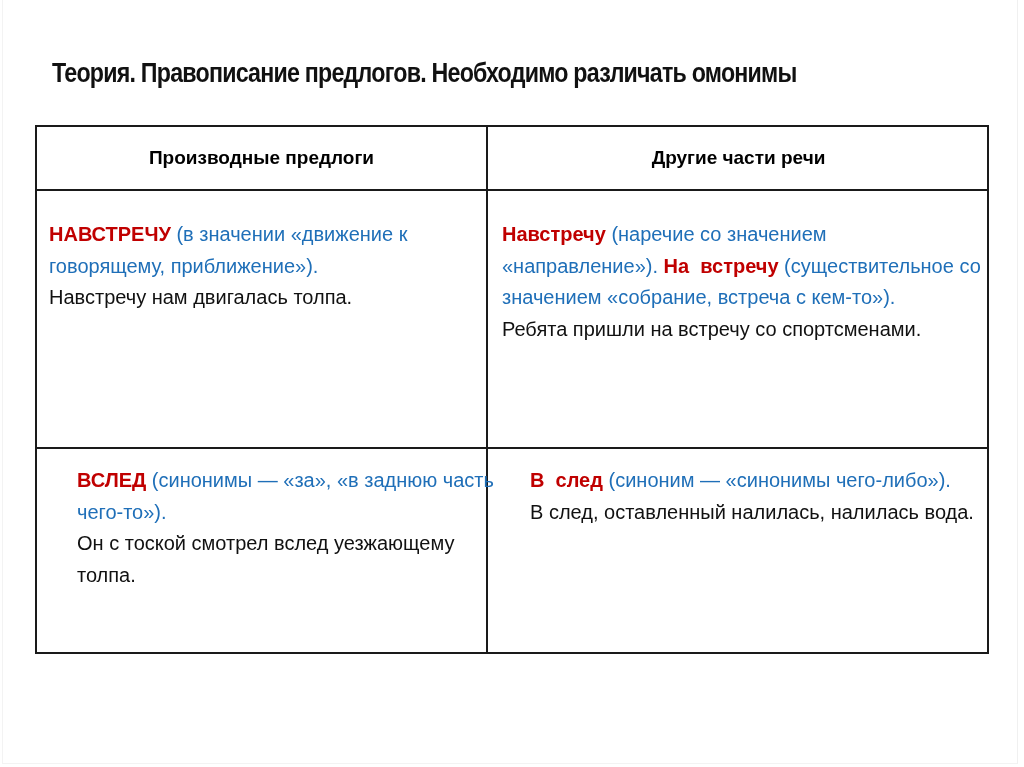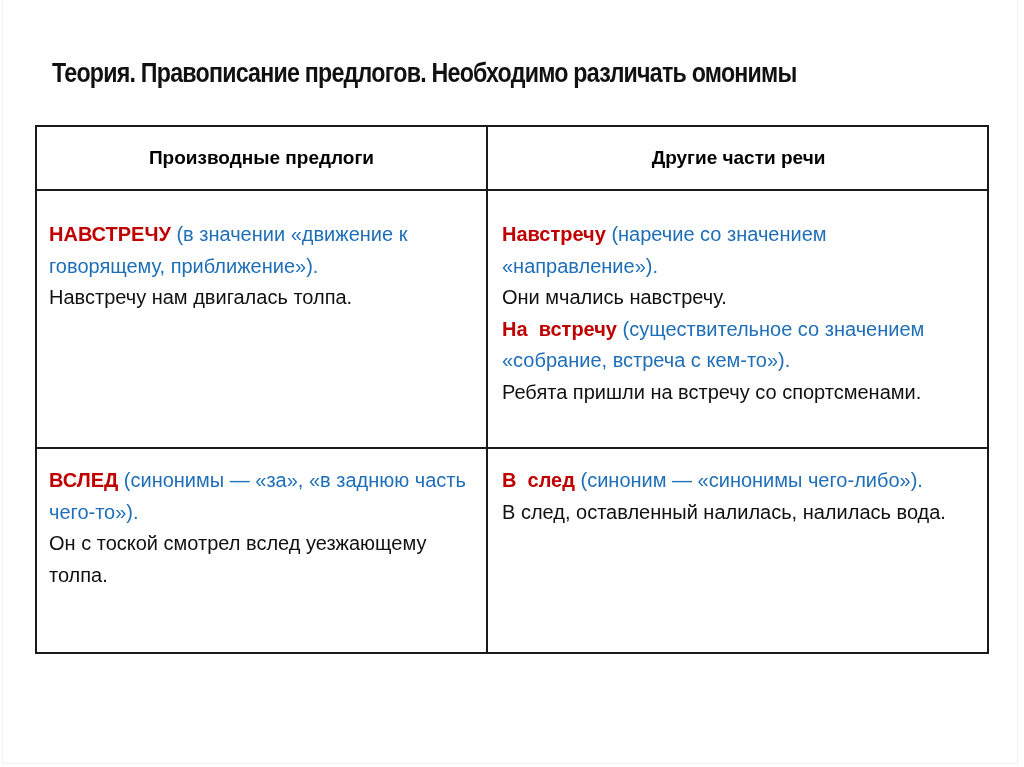--- a/index.html
+++ b/index.html
@@ -76,21 +76,21 @@
   .head-cell.c2 { left: 451px; width: 501px; text-align: center; }
   .cell {
     position: absolute;
     font-size: 20px;
     line-height: 31.5px;
     color: #111111;
   }
   .cell.c1 { left: 12px; width: 430px; }
   .cell.c2 { left: 465px; width: 480px; }
   .cell.r1 { top: 92px; }
-  .cell.r2 { top: 338px; }
+  .cell.r2 { top: 338px; margin-left: 28px; }
   .term {
     color: #c00000;
     font-weight: bold;
   }
   .gloss {
     color: #1f6fb8;
   }
   .example {
     color: #111111;
     display: block;
@@ -111,21 +111,20 @@
   <div class="head-cell c1">Производные предлоги</div>
   <div class="head-cell c2">Другие части речи</div>
 
   <div class="cell c1 r1">
     <span class="term">НАВСТРЕЧУ</span><span class="gloss"> (в значении «движение к говорящему, приближение»).</span>
     <span class="example">Навстречу нам двигалась толпа.</span>
   </div>
 
   <div class="cell c2 r1">
     <span class="term">Навстречу</span><span class="gloss"> (наречие со значением «направление»).</span>
-    <span class="example">Они мчались навстречу.</span>
     <span class="term" style="white-space:pre;">На  встречу</span><span class="gloss"> (существительное со значением «собрание, встреча с кем-то»).</span>
     <span class="example">Ребята пришли на встречу со спортсменами.</span>
   </div>
 
   <div class="cell c1 r2">
     <span class="term">ВСЛЕД</span><span class="gloss"> (синонимы — «за», «в заднюю часть чего-то»).</span>
     <span class="example">Он с тоской смотрел вслед уезжающему толпа.</span>
   </div>
 
   <div class="cell c2 r2">

